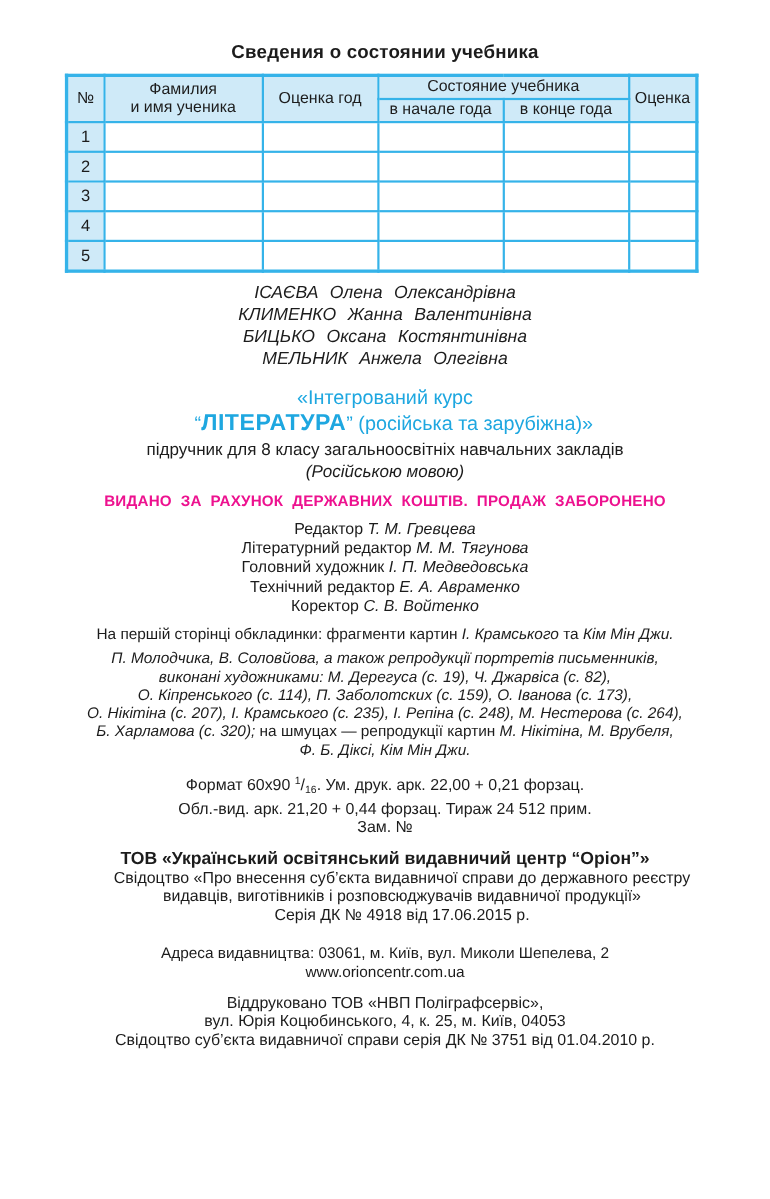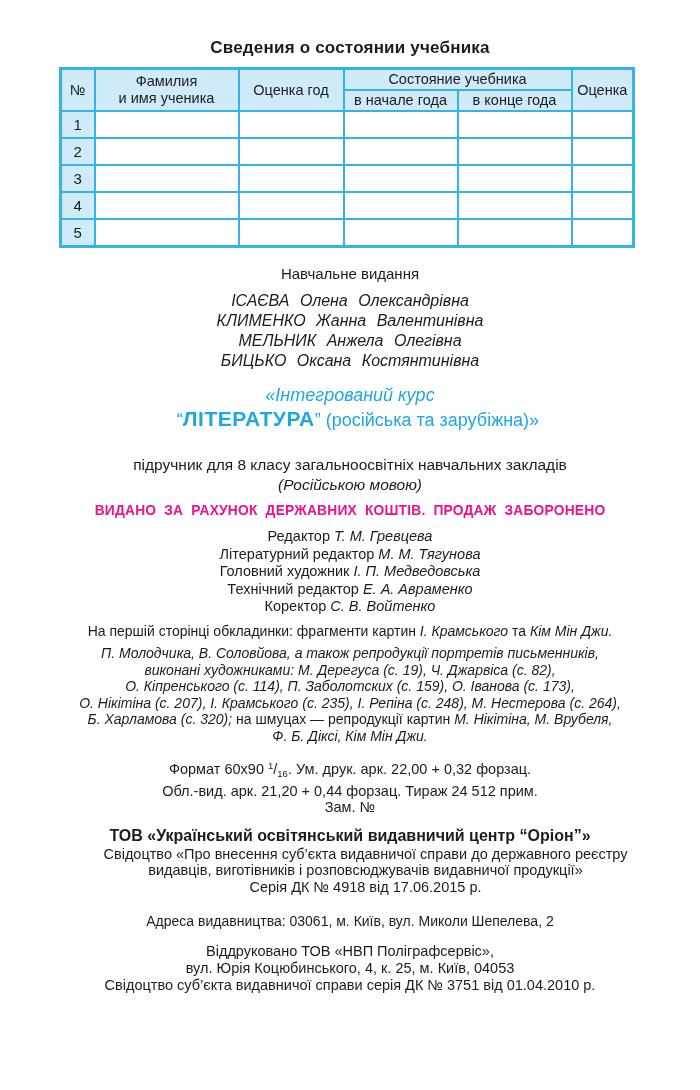--- a/index.html
+++ b/index.html
@@ -25,24 +25,24 @@
     text-align:center; padding:1px 3px; line-height:17px;
   }
   table.cond td { background:#ffffff; height:23px; font-size:15px; }
   table.cond td.num { background:#cfeaf8; text-align:center; }
   .hdr-top { height:19px; }
   .hdr-sub { height:20px; }
 
   
   .edition    { margin-top:17px; font-size:15px; }
   .authors    { margin-top:9px;  font-size:16px; font-style:italic; line-height:20px; word-spacing:6px; }
-  .blue1      { margin-top:13px; font-size:18px; color:#1ea7e0; line-height:22px;font-style:italic; }
+  .blue1      { margin-top:13px; font-size:18px; color:#1ea7e0; line-height:22px; }
   .blue2      { font-size:18px;  color:#1ea7e0; line-height:26px;padding-left:16px; }
   .blue2 .big { font-size:21px;  font-weight:bold; letter-spacing:.5px; }
-  .subtitle   { margin-top:22px;  font-size:15.5px; line-height:20px; }
+  .subtitle   { margin-top:2px;  font-size:15.5px; line-height:20px; }
   .langnote   { font-size:15.5px; font-style:italic; line-height:20px; }
   .recommended{ margin-top:12px; font-size:15.5px; font-style:italic; color:#1ea7e0; }
   .statefunds { margin-top:8px;  font-size:13.8px; font-weight:bold; color:#ed118f; word-spacing:4px; letter-spacing:.2px; }
   .staff      { margin-top:10px; font-size:14.5px; line-height:17.5px; }
   .staff .name{ font-style:italic; }
   .covernote  { margin-top:7px;  font-size:14px; line-height:16.5px; }
   .credits    { margin-top:6px;  font-size:14px; line-height:16.5px; }
   .it         { font-style:italic; }
   .format     { margin-top:14px; font-size:14.5px; line-height:16.5px; }
   .format sup { font-size:9.5px; vertical-align:5px; }
@@ -121,27 +121,26 @@
         <td class="num">5</td>
         <td></td>
           <td></td>
         <td></td>
           <td></td>
         <td></td>
       </tr>
     </tbody>
   </table>
 
-  <div class="edition center">Навчальне видання</div>
 
   <div class="authors center">
     <div>ІСАЄВА Олена Олександрівна</div>
     <div>КЛИМЕНКО Жанна Валентинівна</div>
+    <div>БИЦЬКО Оксана Костянтинівна</div>
     <div>МЕЛЬНИК Анжела Олегівна</div>
-    <div>БИЦЬКО Оксана Костянтинівна</div>
   </div>
 
   <div class="blue1 center">«Інтегрований курс</div>
   <div class="blue2 center"><span>“</span><span class="big">ЛІТЕРАТУРА</span><span>” (російська та зарубіжна)»</span></div>
 
   <div class="subtitle center">
     <div>підручник для 8 класу загальноосвітніх навчальних закладів</div>
     <div class="langnote">(Російською мовою)</div>
   </div>
 
@@ -160,34 +159,35 @@
   <div class="credits center">
     <div class="it">П. Молодчика, В. Соловйова, а також репродукції портретів письменників,</div>
     <div class="it">виконані художниками: М. Дерегуса (с. 19), Ч. Джарвіса (с. 82),</div>
     <div class="it">О. Кіпренського (с. 114), П. Заболотских (с. 159), О. Іванова (с. 173),</div>
     <div class="it">О. Нікітіна (с. 207), І. Крамського (с. 235), І. Репіна (с. 248), М. Нестерова (с. 264),</div>
     <div><span class="it">Б. Харламова (с. 320); </span><span>на шмуцах — репродукції картин </span><span class="it">М. Нікітіна, М. Врубеля,</span></div>
     <div class="it">Ф. Б. Діксі, Кім Мін Джи.</div>
   </div>
 
   <div class="format center">
-    <div><span>Формат 60х90 </span><sup>1</sup><span>/</span><sub>16</sub><span>. Ум. друк. арк. 22,00 + 0,32 форзац.</span></div>
+    <div><span>Формат 60х90 </span><sup>1</sup><span>/</span><sub>16</sub><span>. Ум. друк. арк. 22,00 + 0,21 форзац.</span></div>
     <div>Обл.-вид. арк. 21,20 + 0,44 форзац. Тираж 24 512 прим.</div>
     <div>Зам. №</div>
   </div>
 
   <div class="pubname center">ТОВ «Український освітянський видавничий центр “Оріон”»</div>
   <div class="cert center">
     <div>Свідоцтво «Про внесення суб’єкта видавничої справи до державного реєстру</div>
     <div>видавців, виготівників і розповсюджувачів видавничої продукції»</div>
     <div>Серія ДК № 4918 від 17.06.2015 р.</div>
   </div>
 
   <div class="address center">
     <div>Адреса видавництва: 03061, м. Київ, вул. Миколи Шепелева, 2</div>
+    <div>www.orioncentr.com.ua</div>
   </div>
 
   <div class="printer center">
     <div>Віддруковано ТОВ «НВП Поліграфсервіс»,</div>
     <div>вул. Юрія Коцюбинського, 4, к. 25, м. Київ, 04053</div>
     <div>Свідоцтво суб’єкта видавничої справи серія ДК № 3751 від 01.04.2010 р.</div>
   </div>
 
 </div>
 

